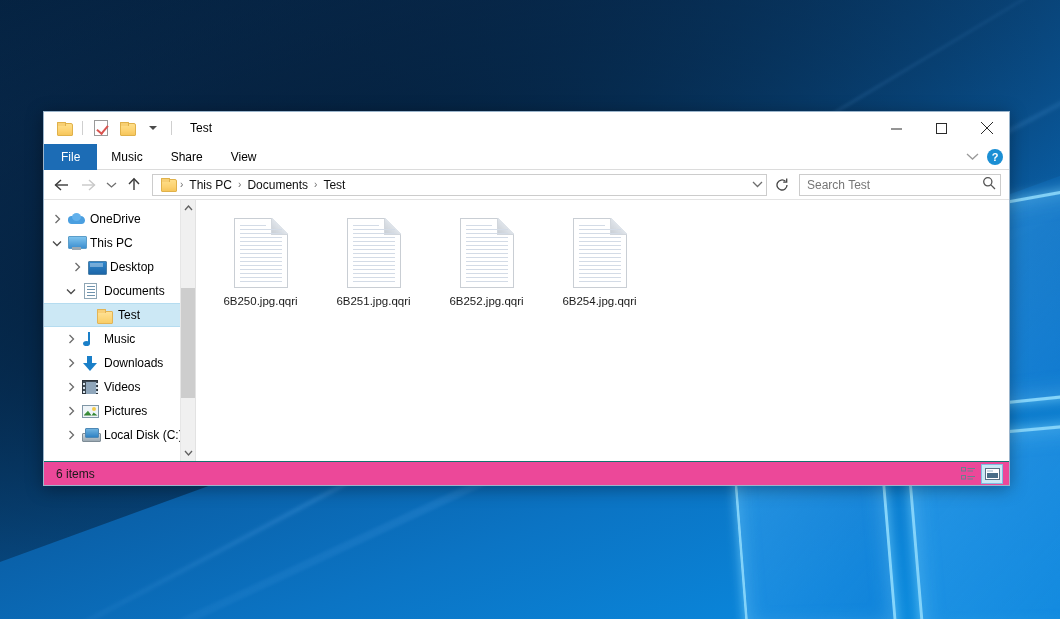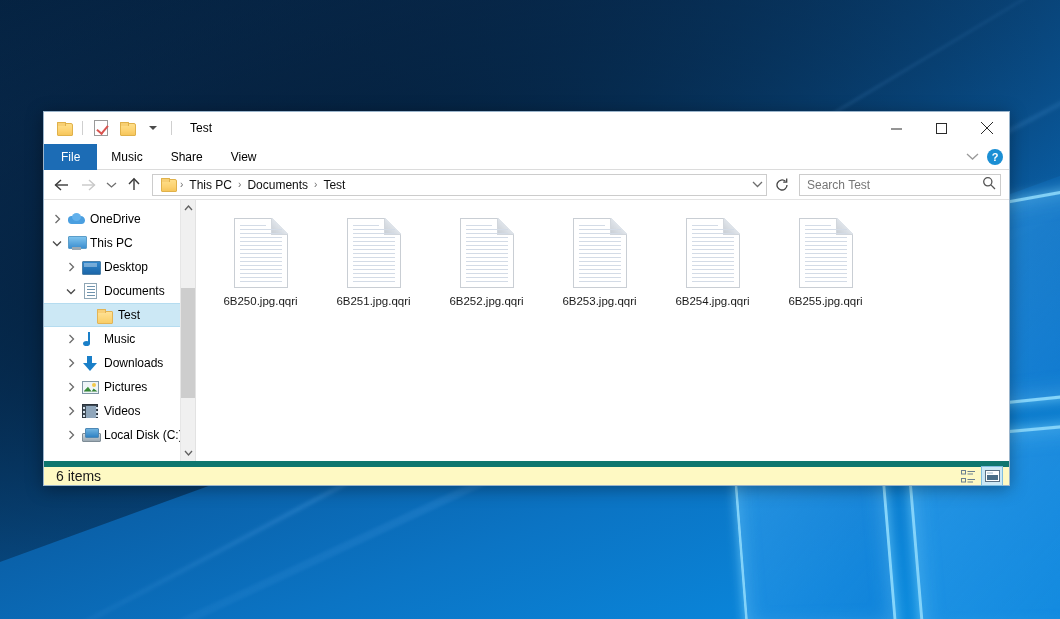--- a/index.html
+++ b/index.html
@@ -335,25 +335,25 @@
   .fileicon .lines i.short { width: 62%; }
   .filename {
     margin-top: 6px; font-size: 11.5px; color: #1a1a1a;
     text-align: center; line-height: 14px;
     max-width: 110px; overflow: hidden;
   }
 
   
   #statusbar {
     height: 24px; flex: 0 0 24px;
-    border-top: 6px solid #0f766e;
-    background: #fef9c3;
+    border-top: 1px solid #0f766e;
+    background: #ec4899;
     display: flex; align-items: center;
     padding: 0 6px 0 12px;
-    font-size: 14px; color: #1a1a1a;
+    font-size: 12px; color: #1a1a1a;
   }
   #statusright { margin-left: auto; display: flex; align-items: center; gap: 2px; }
   .viewbtn {
     width: 22px; height: 20px; display: flex; align-items: center; justify-content: center;
     border: 1px solid transparent;
   }
   .viewbtn.active { background: #cce8f5; border: 1px solid #7fbde0; }
 </style>
 </head>
 <body>
@@ -506,21 +506,21 @@
               <span class="exp">
                 <svg width="10" height="7" viewBox="0 0 10 7">
                   <polyline points="1,1.5 5,5.5 9,1.5" fill="none" stroke="#4a4a4a" stroke-width="1.3"></polyline>
                 </svg>
               </span>
               <span class="navicon">
                 <span class="ic-pc"></span>
               </span>
               <span class="navlabel">This PC</span>
             </div>
-            <div class="navrow" style="padding-left: 18px;">
+            <div class="navrow" style="padding-left: 24px;">
               <span class="exp">
                 <svg width="7" height="10" viewBox="0 0 7 10">
                   <polyline points="1.5,1 5.5,5 1.5,9" fill="none" stroke="#6b6b6b" stroke-width="1.3"></polyline>
                 </svg>
               </span>
               <span class="navicon">
                 <span class="ic-desktop"></span>
               </span>
               <span class="navlabel">Desktop</span>
             </div>
@@ -564,34 +564,34 @@
               </span>
               <span class="navlabel">Downloads</span>
             </div>
             <div class="navrow" style="padding-left: 18px;">
               <span class="exp">
                 <svg width="7" height="10" viewBox="0 0 7 10">
                   <polyline points="1.5,1 5.5,5 1.5,9" fill="none" stroke="#6b6b6b" stroke-width="1.3"></polyline>
                 </svg>
               </span>
               <span class="navicon">
-                <span class="ic-pictures"></span>
-              </span>
-              <span class="navlabel">Pictures</span>
+                <span class="ic-videos"></span>
+              </span>
+              <span class="navlabel">Videos</span>
             </div>
             <div class="navrow" style="padding-left: 18px;">
               <span class="exp">
                 <svg width="7" height="10" viewBox="0 0 7 10">
                   <polyline points="1.5,1 5.5,5 1.5,9" fill="none" stroke="#6b6b6b" stroke-width="1.3"></polyline>
                 </svg>
               </span>
               <span class="navicon">
-                <span class="ic-videos"></span>
-              </span>
-              <span class="navlabel">Videos</span>
+                <span class="ic-pictures"></span>
+              </span>
+              <span class="navlabel">Pictures</span>
             </div>
             <div class="navrow" style="padding-left: 18px;">
               <span class="exp">
                 <svg width="7" height="10" viewBox="0 0 7 10">
                   <polyline points="1.5,1 5.5,5 1.5,9" fill="none" stroke="#6b6b6b" stroke-width="1.3"></polyline>
                 </svg>
               </span>
               <span class="navicon">
                 <span class="ic-disk"></span>
               </span>
@@ -701,67 +701,21 @@
                   <i></i>
                   <i></i>
                   <i></i>
                   <i></i>
                   <i></i>
                   <i></i>
                   <i></i>
                   <i></i>
                 </div>
               </div>
-              <div class="filename">6B253.jpg.qqri</div>
-            </div>
-            <div class="fileitem">
-              <div class="fileicon">
-                <div class="fold"></div>
-                <div class="lines">
-                  <i class="short"></i>
-                  <i></i>
-                  <i></i>
-                  <i></i>
-                  <i></i>
-                  <i></i>
-                  <i></i>
-                  <i></i>
-                  <i></i>
-                  <i></i>
-                  <i></i>
-                  <i></i>
-                  <i></i>
-                  <i></i>
-                  <i></i>
-                </div>
-              </div>
               <div class="filename">6B254.jpg.qqri</div>
-            </div>
-            <div class="fileitem">
-              <div class="fileicon">
-                <div class="fold"></div>
-                <div class="lines">
-                  <i class="short"></i>
-                  <i></i>
-                  <i></i>
-                  <i></i>
-                  <i></i>
-                  <i></i>
-                  <i></i>
-                  <i></i>
-                  <i></i>
-                  <i></i>
-                  <i></i>
-                  <i></i>
-                  <i></i>
-                  <i></i>
-                  <i></i>
-                </div>
-              </div>
-              <div class="filename">6B255.jpg.qqri</div>
             </div>
           </div>
       </div>
     </div>
 
     <div id="statusbar">
       <span>6 items</span>
       <span id="statusright">
         <span class="viewbtn">
           <svg width="15" height="13" viewBox="0 0 15 13">

